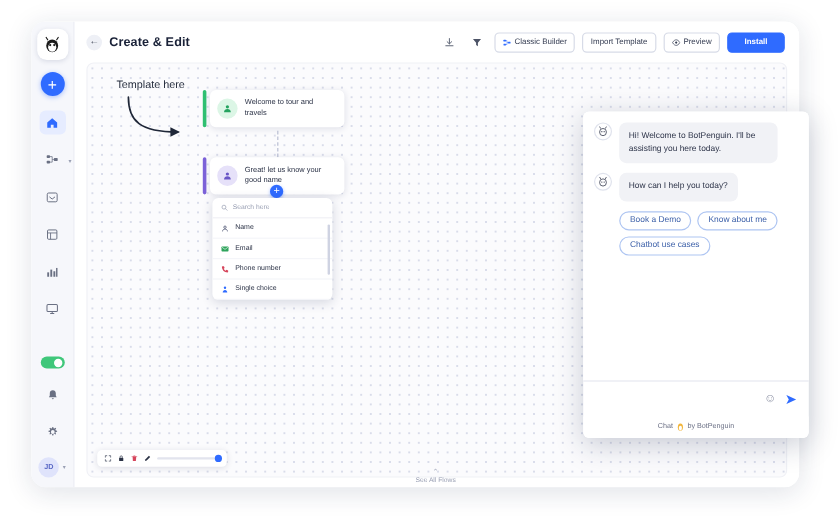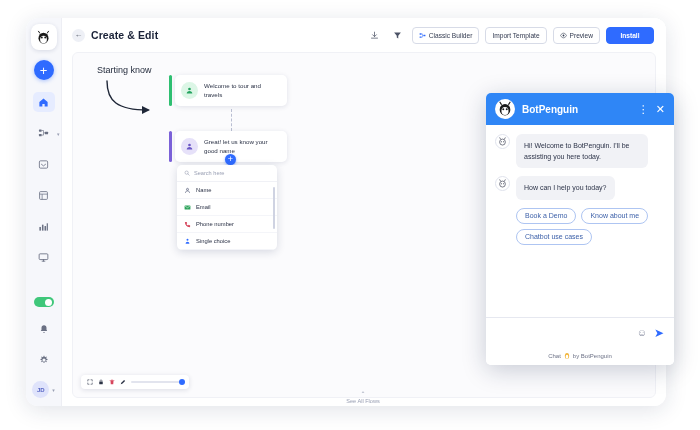--- a/index.html
+++ b/index.html
@@ -497,21 +497,21 @@
           <span>Preview</span>
         </div>
 
         <div class="pill primary">
           <span>Install</span>
         </div>
       </div>
 
       <div class="canvas-wrap">
 
-        <div class="annot">Starting know</div>
+        <div class="annot">Template here</div>
 
         <svg class="arrow-svg" width="62" height="42" viewBox="0 0 62 42">
           <path d="M4 2 C4 22 14 31 45 31" stroke="#1f2738" stroke-width="1.4" fill="none" stroke-linecap="round"></path>
           <path d="M39 27 L47 31 L39 35 Z" fill="#1f2738"></path>
         </svg>
 
         <div class="node green" style="left:102px; top:22px; width:112px;">
           <div class="node-avatar green">
             <svg width="9" height="9" viewBox="0 0 24 24" aria-hidden="true">
               <circle cx="12" cy="8" r="3.6" fill="currentColor"></circle>
@@ -601,34 +601,20 @@
     </div>
   </div>
 
   <div class="see-all" style="left:363px; bottom:26px;">
     <span class="chev">⌃</span>
     <span>See All Flows</span>
   </div>
 
   <div class="chat">
 
-    <div class="chat-header">
-      <div class="chat-logo">
-        <svg width="16" height="16" viewBox="0 0 24 24" aria-hidden="true">
-          <path d="M6.5 5 L4.5 1.8 M17.5 5 L19.5 1.8" stroke="#1a1a1a" stroke-width="1.7" fill="none" stroke-linecap="round"></path>
-          <ellipse cx="12" cy="13" rx="8" ry="8.6" fill="#1a1a1a"></ellipse>
-          <ellipse cx="12" cy="15" rx="5.3" ry="6" fill="#ffffff"></ellipse>
-          <circle cx="9.4" cy="12.2" r="1.5" fill="#1a1a1a"></circle>
-          <circle cx="14.6" cy="12.2" r="1.5" fill="#1a1a1a"></circle>
-        </svg>
-      </div>
-      <div class="chat-title">BotPenguin</div>
-      <div class="chat-hicon">⋮</div>
-      <div class="chat-hicon">✕</div>
-    </div>
 
     <div class="chat-body">
 
       <div class="msg-row">
         <div class="msg-ava">
           <svg width="9" height="9" viewBox="0 0 24 24" aria-hidden="true">
             <path d="M6.5 5 L4.8 2 M17.5 5 L19.2 2" stroke="#3a3f52" stroke-width="1.8" fill="none" stroke-linecap="round"></path>
             <ellipse cx="12" cy="13.5" rx="7.6" ry="8" fill="none" stroke="#3a3f52" stroke-width="1.8"></ellipse>
             <circle cx="9.4" cy="12.5" r="1.4" fill="#3a3f52"></circle>
             <circle cx="14.6" cy="12.5" r="1.4" fill="#3a3f52"></circle>

